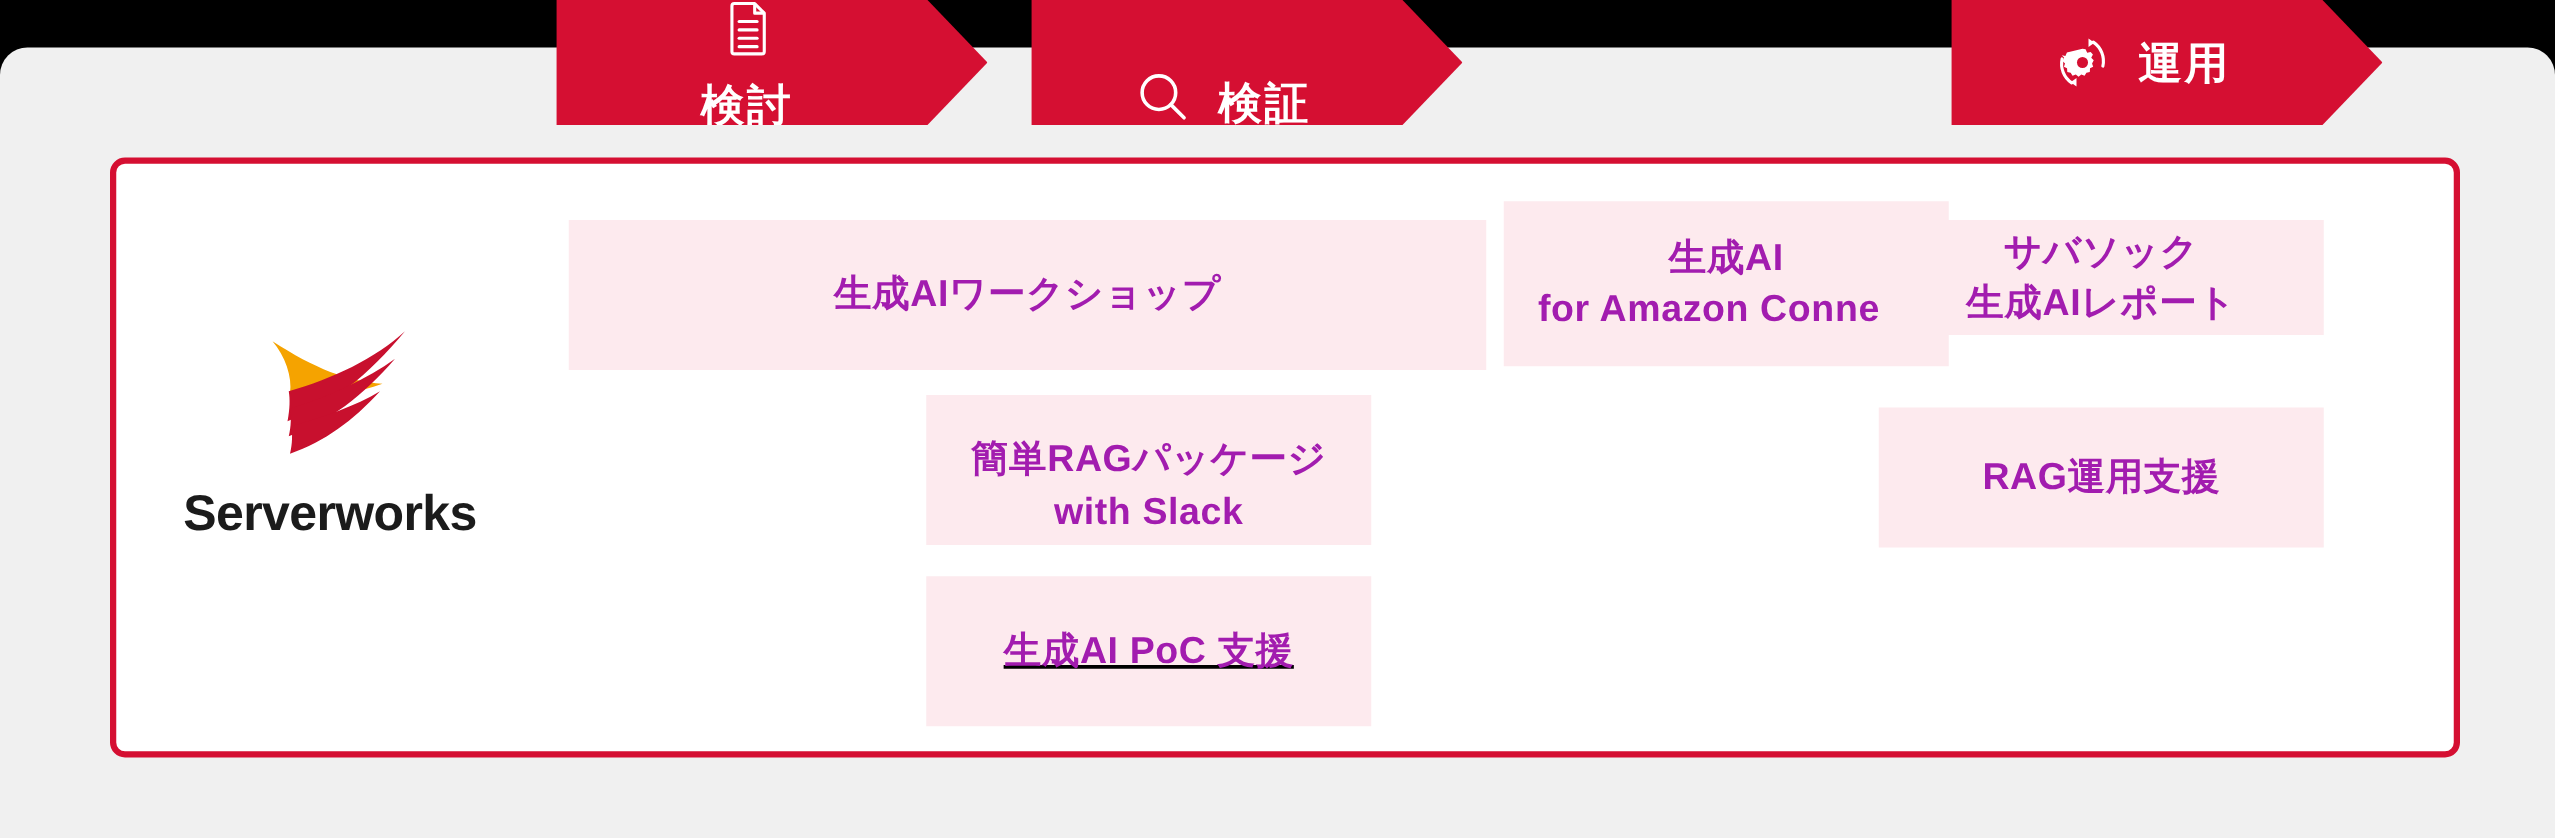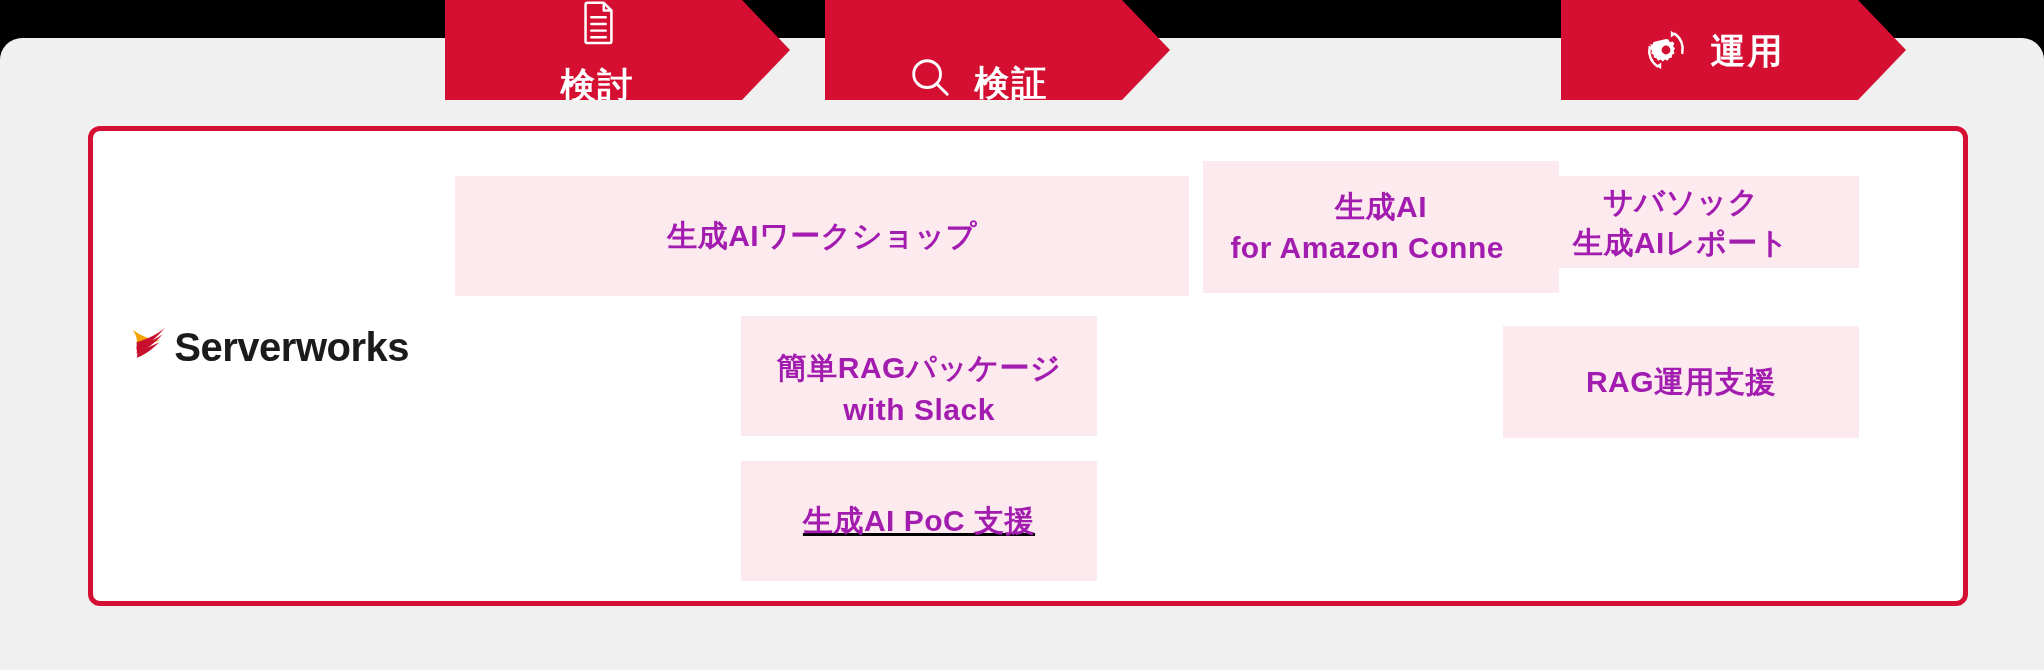--- a/index.html
+++ b/index.html
@@ -83,21 +83,21 @@
   }
 
   
   .logo-wrap {
     position: absolute;
     left: 26px;
     top: 120px;
     width: 290px;
     height: 190px;
     display: flex;
-    flex-direction: row;
+    flex-direction: column;
     align-items: center;
     justify-content: center;
   }
   .logo-mark {
     width: 180px;
     height: 128px;
     display: block;
   }
   .logo-text {
     margin-top: 2px;

